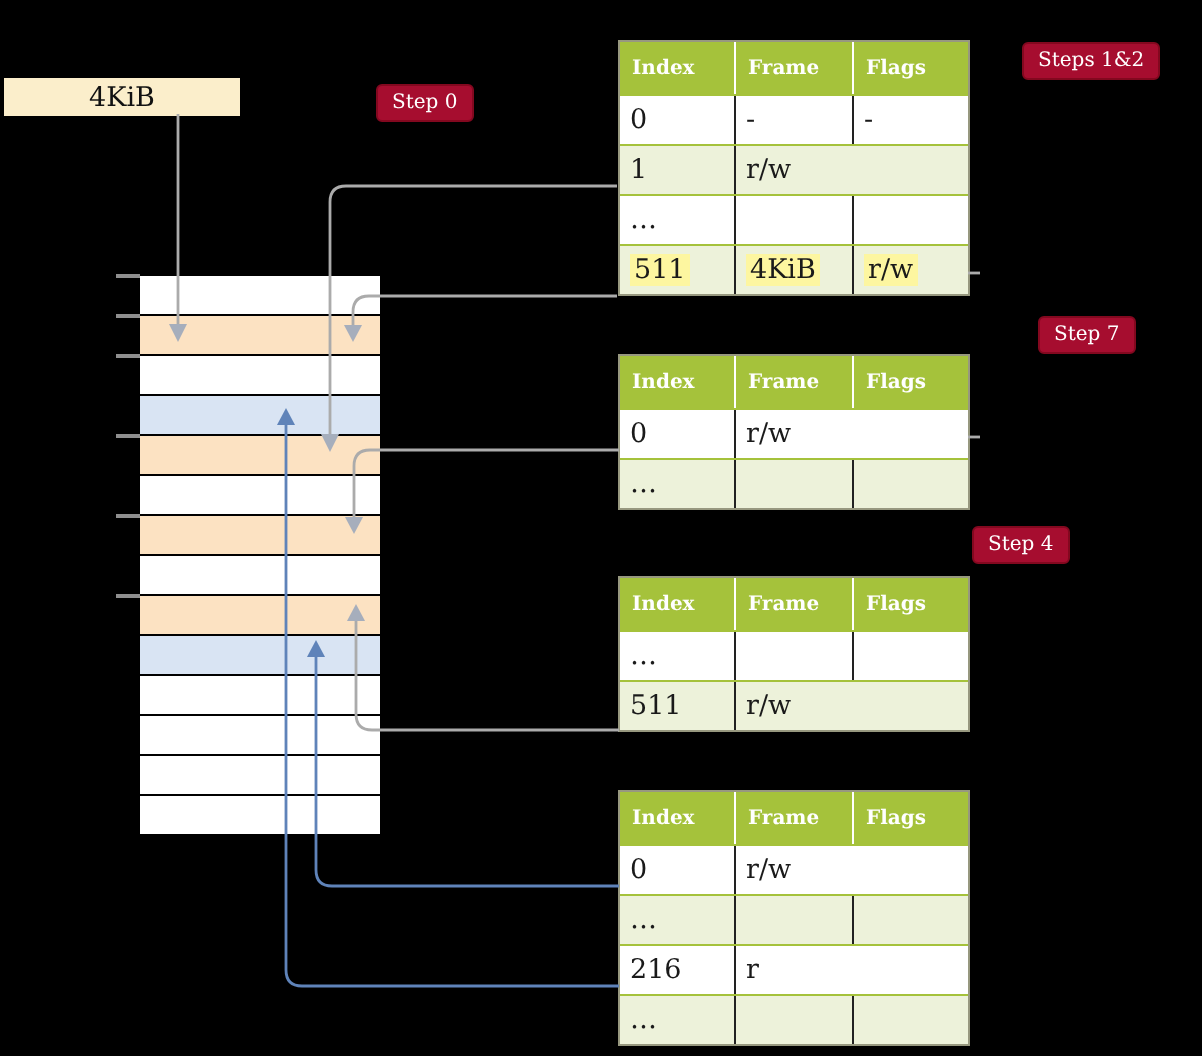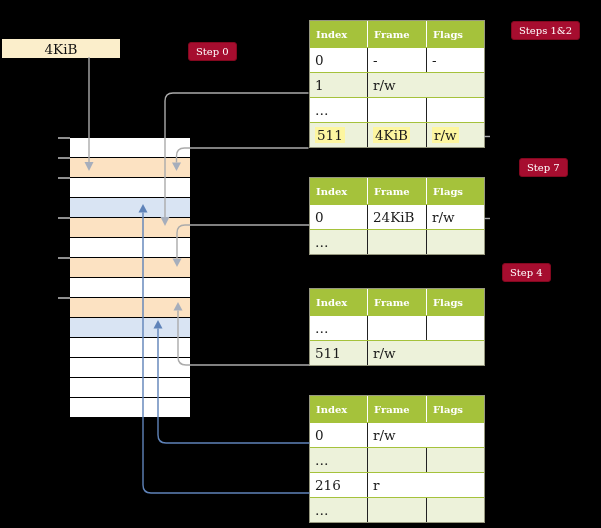--- a/index.html
+++ b/index.html
@@ -8,21 +8,21 @@
   
   #pagebox{position:absolute;left:2px;top:39px;width:118px;height:19px;background:#fbeecb;
            color:#111;font-size:13.5px;display:flex;align-items:center;justify-content:center;}
   
   .badge{position:absolute;height:19px;background:#a60d2f;border:1px solid #83081f;border-radius:3px;
          color:#fff;font-size:10px;display:flex;align-items:center;justify-content:center;
          padding:0 7px;box-sizing:border-box;}
   #badge-step0{left:188px;top:42px;}
   #badge-steps12{left:511px;top:21px;}
   #badge-step3{left:519px;top:158px;}
-  #badge-step4{left:502px;top:263px;}
+  #badge-step4{left:486px;top:263px;}
   
   #memcol{position:absolute;left:70px;top:137px;width:120px;}
   .mrow{height:20px;border-top:1.5px solid #000;box-sizing:border-box;}
   .mrow.white{background:#ffffff;}
   .mrow.peach{background:#fce2c2;}
   .mrow.blue{background:#d9e4f3;}
   .tick{position:absolute;left:58px;width:12px;height:1.5px;background:#8f8f8f;}
   
   .ptable{position:absolute;left:309px;width:174px;border:1.5px solid #97987f;background:#fff;
           box-sizing:content-box;}
@@ -117,23 +117,20 @@
       <div class="thead">
         <div class="th">Index</div>
         <div class="th">Frame</div>
         <div class="th">Flags</div>
       </div>
       <div class="trow">
         <div class="td">
           <span>0</span>
         </div>
         <div class="td">
-          <span>24KiB</span>
-        </div>
-        <div class="td">
           <span>r/w</span>
         </div>
       </div>
       <div class="trow shade">
         <div class="td">
           <span>…</span>
         </div>
         <div class="td"></div>
         <div class="td"></div>
       </div>

